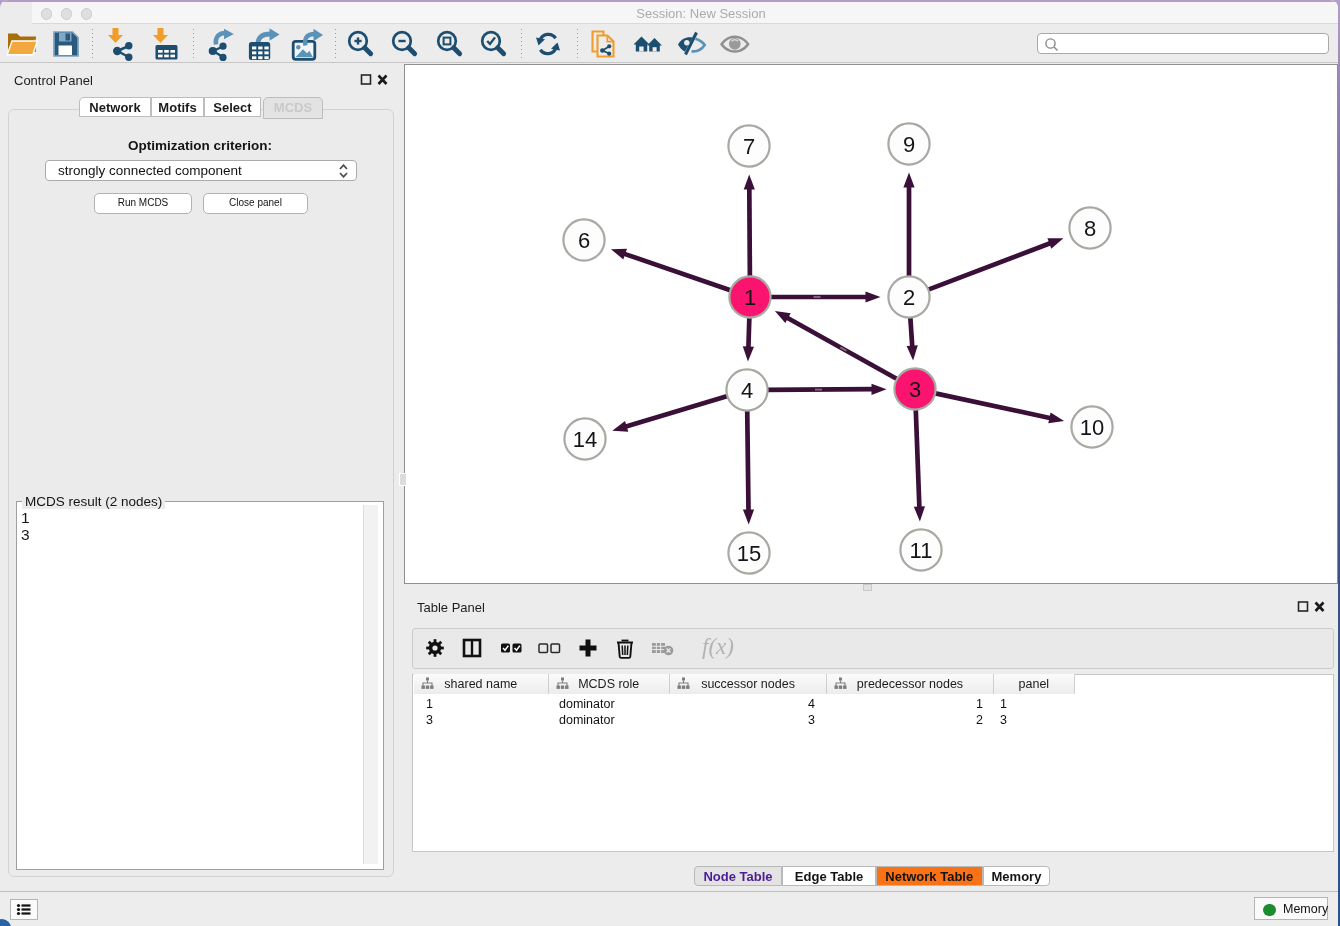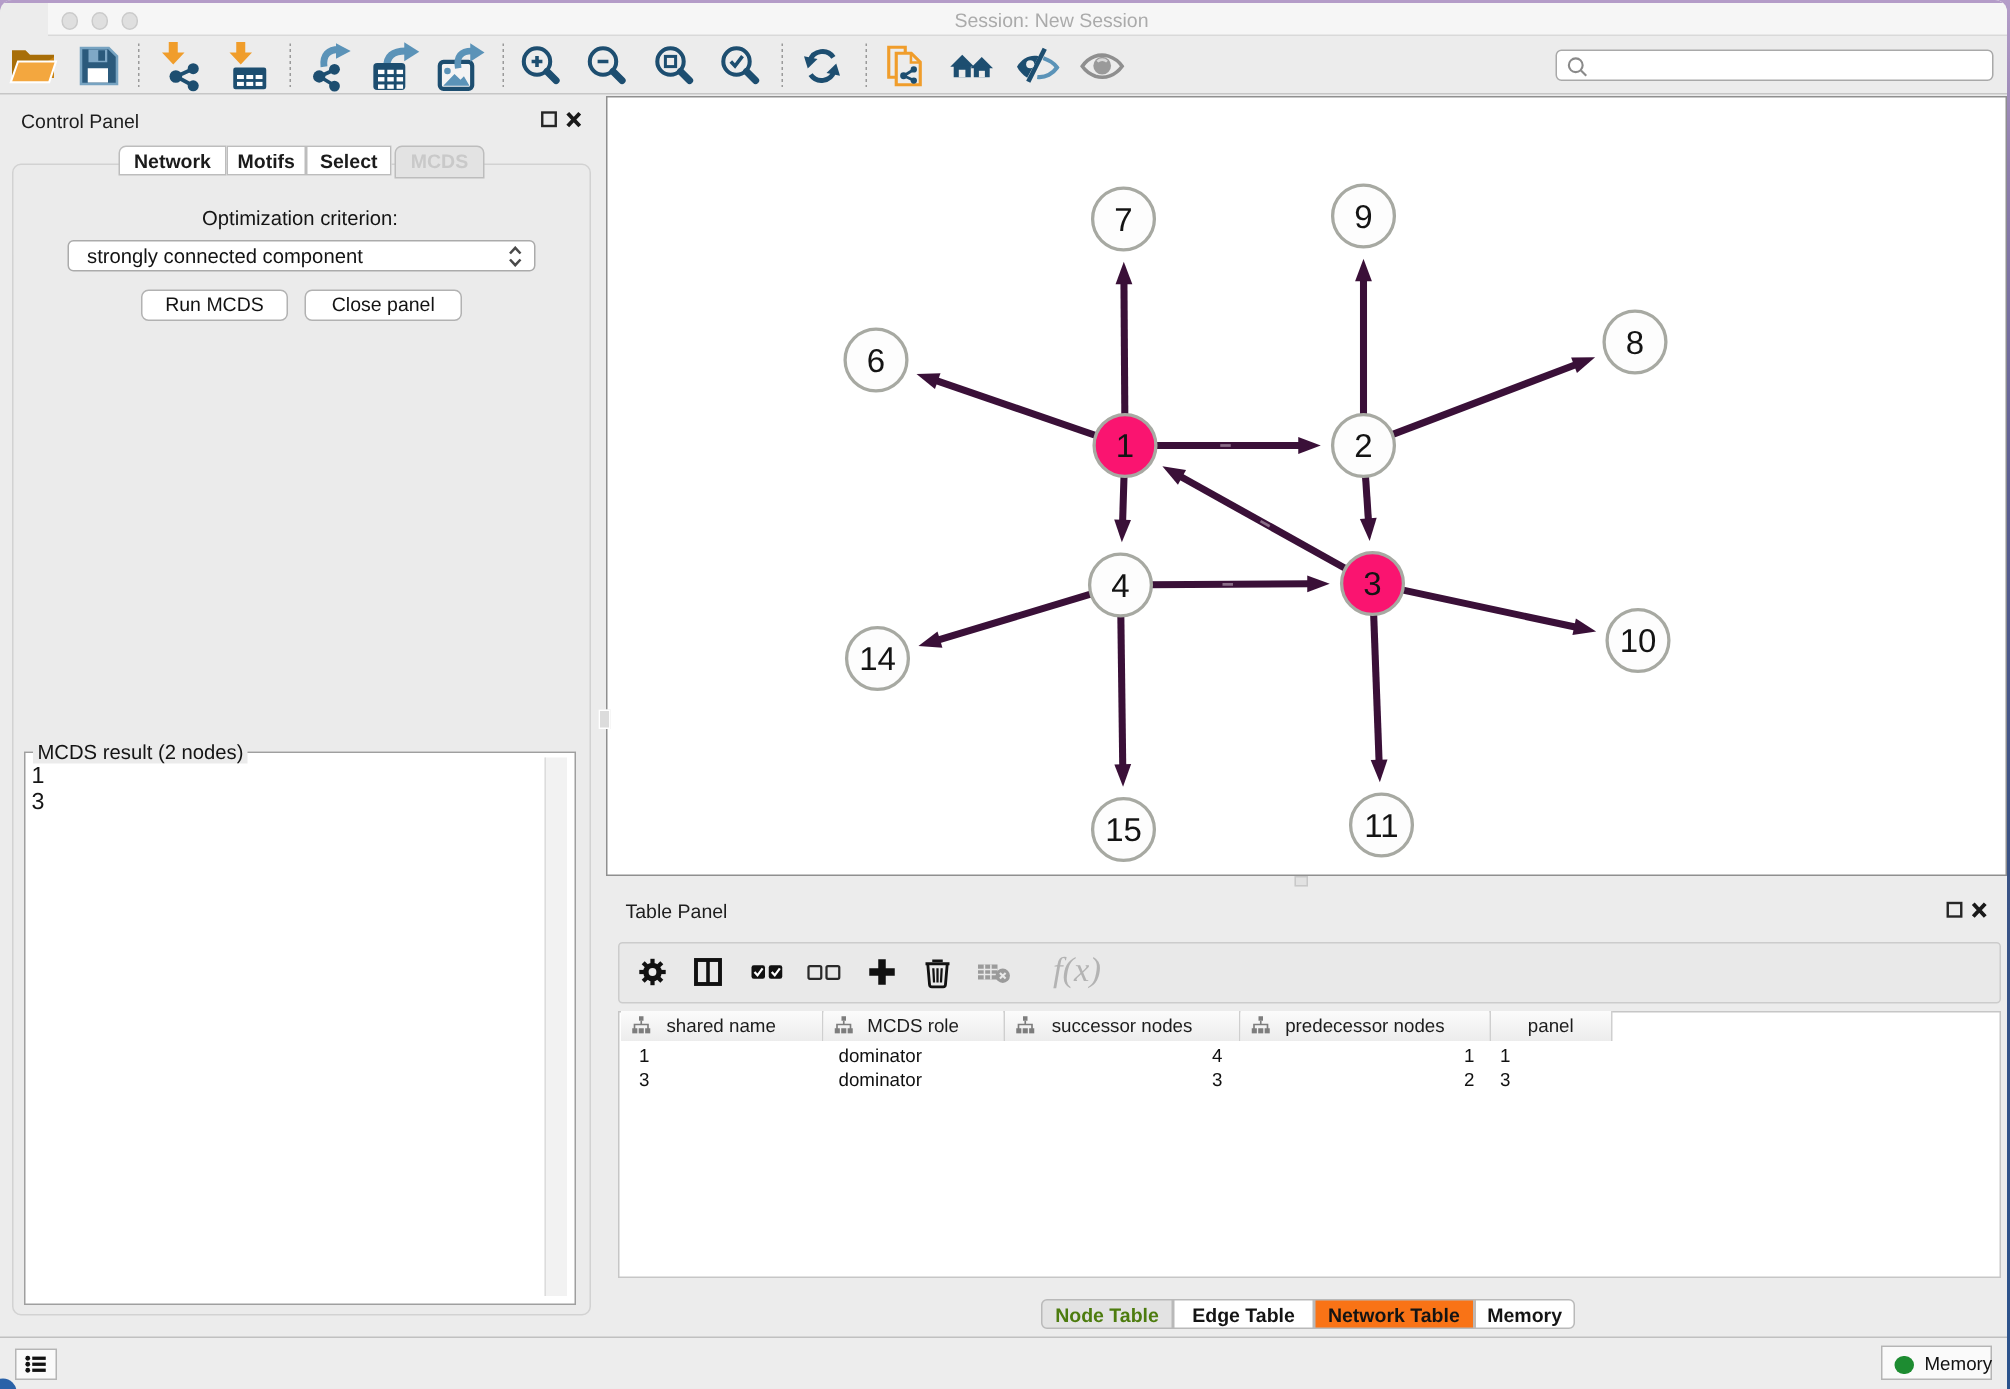--- a/index.html
+++ b/index.html
@@ -23,25 +23,25 @@
  border:1px solid #a9a9a9;border-radius:4px;}
 #statusbar{position:absolute;left:0;top:891px;width:1338px;height:33px;
  background:#ededed;border-top:1px solid #c0c0c0;}
 
 #cp-title{position:absolute;left:14px;top:73px;font-size:13px;color:#1d1d1d;}
 .tabrow{position:absolute;z-index:6;font-size:13px;font-weight:700;color:#1b1b1b;}
 .tab{position:absolute;top:0;height:20px;line-height:20px;text-align:center;
  background:#fff;border:1px solid #bdbdbd;box-sizing:border-box;}
 #cp-panel{position:absolute;left:8px;top:109px;width:386px;height:768px;
  background:#ebebeb;border:1px solid #d2d2d2;border-radius:6px;box-sizing:border-box;}
-#optlabel{position:absolute;left:0;top:138px;width:400px;text-align:center;font-size:13.5px;color:#141414;}
+#optlabel{position:absolute;left:0;top:138px;width:400px;text-align:center;font-size:13.5px;color:#141414;font-weight:bold;}
 #dropdown{position:absolute;left:45px;top:160px;width:310px;height:19px;background:#fff;
  border:1px solid #ababab;border-radius:4px;font-size:13.5px;color:#131313;line-height:19px;}
 .btn{position:absolute;height:19px;background:#fff;border:1px solid #b2b2b2;border-radius:5px;
- font-size:13px;color:#131313;text-align:center;line-height:18px;box-sizing:content-box;}
+ font-size:10px;color:#131313;text-align:center;line-height:18px;box-sizing:content-box;}
 #groupbox{position:absolute;left:16px;top:501px;width:366px;height:367px;
  border:1px solid #9f9f9f;background:#fff;}
 #gb-label{position:absolute;left:22px;top:494px;background:#ebebeb;padding:0 3px;
  font-size:13.5px;color:#141414;}
 #gb-text{position:absolute;left:21px;top:509px;font-size:15.5px;color:#161616;line-height:17px;}
 #gb-scroll{position:absolute;left:363px;top:505px;width:14px;height:359px;background:#f2f2f2;
  border-left:1px solid #dcdcdc;}
 
 #netwin{position:absolute;left:404px;top:64px;width:934px;height:520px;
  border:1px solid #8f8f8f;box-sizing:border-box;background:#fff;}
@@ -400,21 +400,21 @@
     <div class="rowtxt" style="left:426px;top:696.5px;">1</div>
     <div class="rowtxt" style="left:559px;top:696.5px;">dominator</div>
     <div class="rowtxt" style="left:740px;top:696.5px;width:75px;text-align:right;">4</div>
     <div class="rowtxt" style="left:905px;top:696.5px;width:78px;text-align:right;">1</div>
     <div class="rowtxt" style="left:1000px;top:696.5px;">1</div>
     <div class="rowtxt" style="left:426px;top:712.7px;">3</div>
     <div class="rowtxt" style="left:559px;top:712.7px;">dominator</div>
     <div class="rowtxt" style="left:740px;top:712.7px;width:75px;text-align:right;">3</div>
     <div class="rowtxt" style="left:905px;top:712.7px;width:78px;text-align:right;">2</div>
     <div class="rowtxt" style="left:1000px;top:712.7px;">3</div>
-    <div class="btab" style="left:693.7px;width:88.7px;background:#e3e3e3;color:#4d7c0f;border-radius:4px 0 0 4px;">Node Table</div>
+    <div class="btab" style="left:693.7px;width:88.7px;background:#e3e3e3;color:#4c1d95;border-radius:4px 0 0 4px;">Node Table</div>
     <div class="btab" style="left:782.4px;width:93.3px;background:#fff;color:#141414;border-radius:0;">Edge Table</div>
     <div class="btab" style="left:875.7px;width:107.1px;background:#f97316;color:#141414;border-radius:0;">Network Table</div>
     <div class="btab" style="left:982.8px;width:67.3px;background:#fff;color:#141414;border-radius:0 4px 4px 0;">Memory</div>
 <div id="statusbar"></div>
     <div id="listbtn">
       <svg width="26" height="19" viewBox="0 0 26 19" style="position:absolute;left:0;top:0;">
         <g fill="#111">
           <circle cx="7.5" cy="5.5" r="1.6"></circle>
           <circle cx="7.5" cy="9.5" r="1.6"></circle>
           <circle cx="7.5" cy="13.5" r="1.6"></circle>

